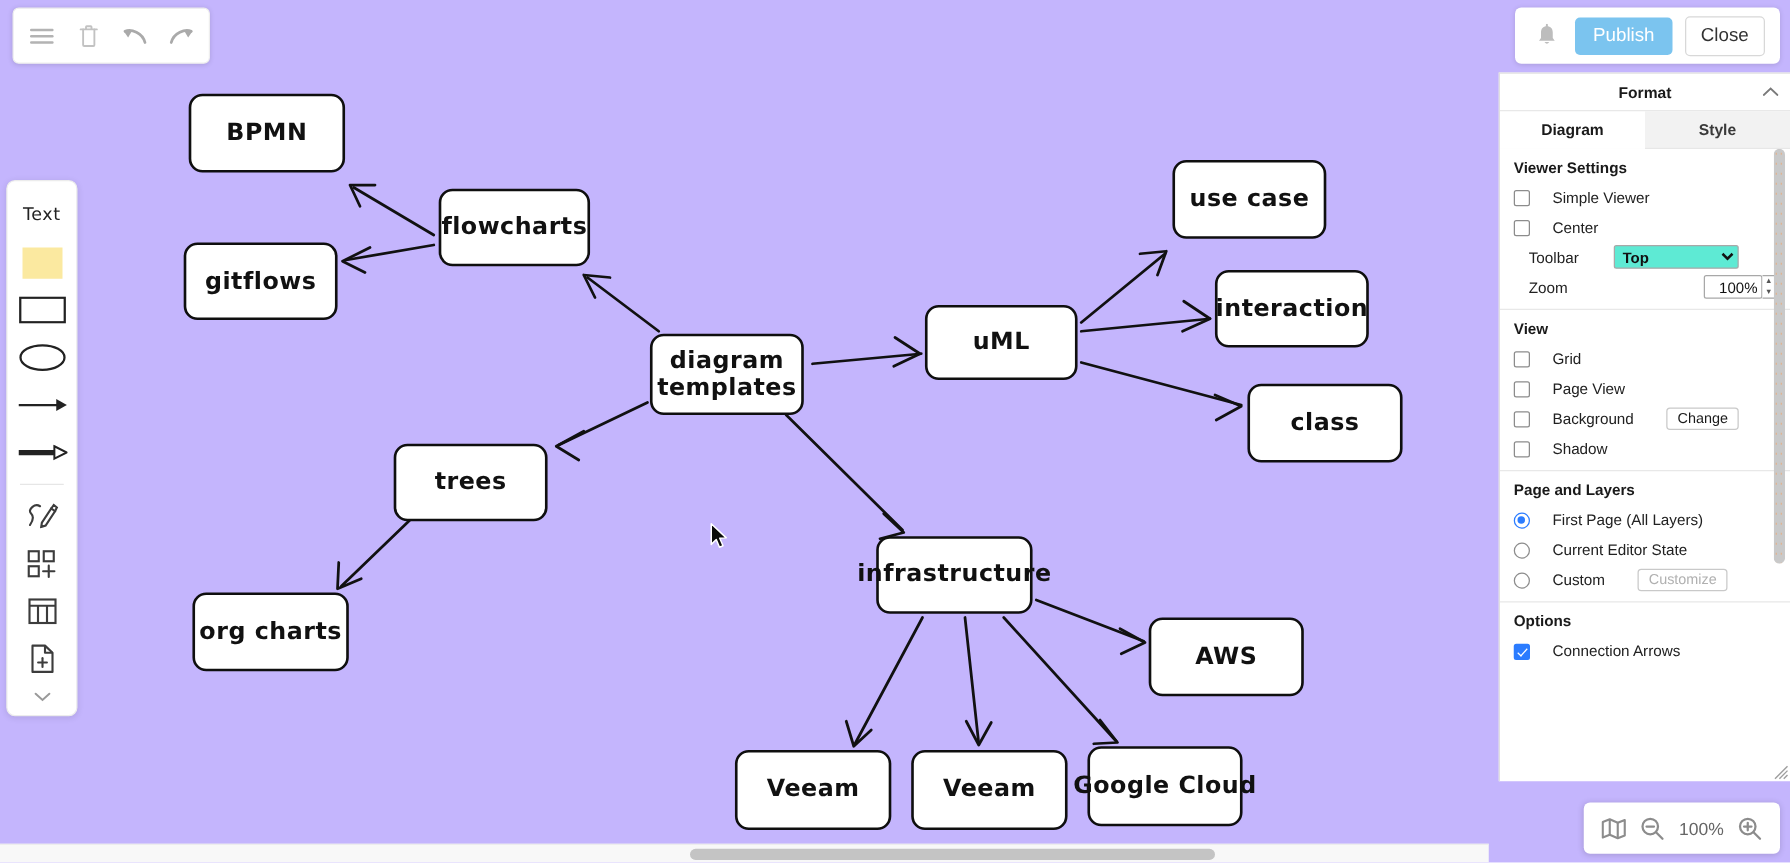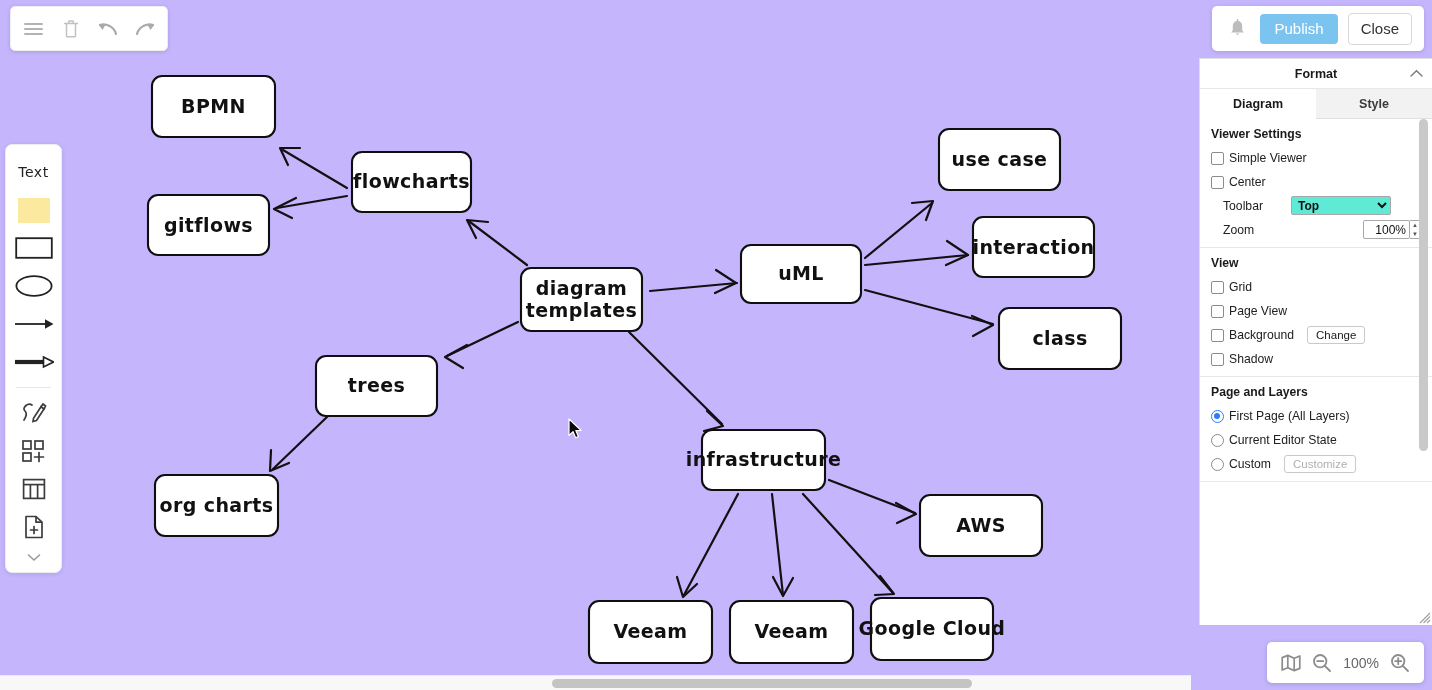--- a/index.html
+++ b/index.html
@@ -244,21 +244,21 @@
   .fsec-title {
     font-weight: bold;
     font-size: 12.2px;
     margin: 1px 0 5px 0;
     color: #1a1a1a;
   }
   .chk-row, .rad-row {
     display: flex;
     align-items: center;
     height: 24px;
-    gap: 5px;
+    gap: 18px;
     cursor: pointer;
   }
   .chkbox {
     width: 13px; height: 13px;
     border: 1.3px solid #8c8c8c;
     border-radius: 2px;
     background: #fff;
     box-sizing: border-box;
     flex: 0 0 auto;
     position: relative;
@@ -788,20 +788,27 @@
         <span class="radio"></span>
         <span class="opt-label">Current Editor State</span>
       </div>
       <div class="rad-row">
         <span class="radio"></span>
         <span class="opt-label">Custom</span>
         <button class="btn-sm disabled">Customize</button>
       </div>
     </div>
 
+    <div class="fsection nb">
+      <div class="fsec-title">Options</div>
+      <div class="chk-row">
+        <span class="chkbox checked"></span>
+        <span class="opt-label">Connection Arrows</span>
+      </div>
+    </div>
 
     <div id="panel-scroll-track">
       <div id="panel-scroll-thumb"></div>
     </div>
   </div>
 
   <div id="panel-resize-handle">
     <svg width="14" height="14" viewBox="0 0 14 14">
         <g stroke="#9e9e9e" stroke-width="1.1">
           <line x1="13" y1="3" x2="3" y2="13"></line>

